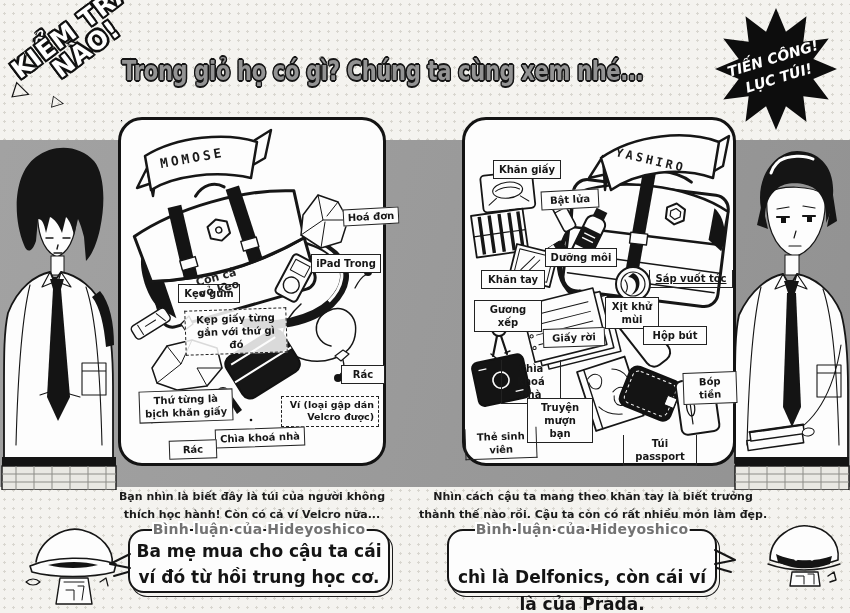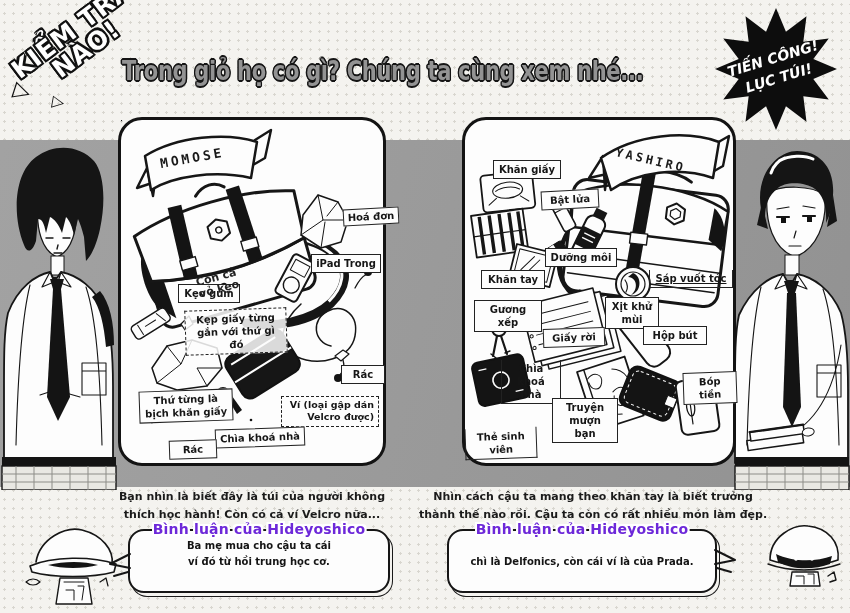--- a/index.html
+++ b/index.html
@@ -36,23 +36,23 @@
   .lbl.dashed{border-style:dashed;background:rgba(253,253,253,.85);}
   .lbl.bracket{border-top:none;background:transparent;}
   .lbl.thin{border-width:1px;}
   .hand{position:absolute;font-weight:bold;font-size:11px;color:#222;transform:rotate(-15deg);
     line-height:1.1;z-index:5;background:transparent;}
   
   .caption{position:absolute;font-size:11px;font-weight:bold;color:#1b1b1b;text-align:center;line-height:1.6;z-index:4;}
   
   .bubble{position:absolute;background:#fdfdfd;border:2.5px solid #161616;border-radius:16px;
     box-shadow:3px 4px 0 -1px #f4f3ef,3px 4px 0 0 #1a1a1a;z-index:4;text-align:center;}
-  .bubble-header{position:relative;top:-10px;white-space:nowrap;font-weight:bold;font-size:14px;color:#6d28d9;letter-spacing:.2px;
+  .bubble-header{position:relative;top:-10px;white-space:nowrap;font-weight:bold;font-size:14px;color:#737373;letter-spacing:.2px;
     text-shadow:2px 0 #fff,-2px 0 #fff,0 2px #fff,0 -2px #fff,2px 2px #fff,-2px -2px #fff,2px -2px #fff,-2px 2px #fff;}
-  .bubble-body{position:relative;top:-9px;font-size:10px;font-weight:bold;color:#141414;line-height:1.55;}
+  .bubble-body{position:relative;top:-9px;font-size:17px;font-weight:bold;color:#141414;line-height:1.55;}
   svg{display:block;}
   .sk{stroke:#161616;fill:none;stroke-linecap:round;stroke-linejoin:round;}
   .skf{stroke:#161616;fill:#fdfdfd;stroke-linecap:round;stroke-linejoin:round;}
   .blk{fill:#141414;stroke:none;}
   text.banner-t{font-family:"DejaVu Sans Mono",monospace;font-weight:bold;letter-spacing:3px;fill:#1a1a1a;}
 </style>
 </head>
 <body>
 
 <div class="abs" id="gray-band"></div>
@@ -332,22 +332,23 @@
   <div class="lbl" style="left:76px;top:70px;width:48px;transform:rotate(-3deg);">Bật lửa</div>
   <div class="lbl" style="left:16px;top:150px;width:54px;">Khăn tay</div>
   <div class="lbl" style="left:80px;top:128px;width:62px;">Dưỡng môi</div>
   <div class="lbl bracket" style="left:184px;top:150px;width:74px;border-width:1.2px;text-decoration:underline;">Sáp vuốt tóc</div>
   <div class="lbl" style="left:9px;top:180px;width:58px;">Gương xếp</div>
   <div class="lbl" style="left:140px;top:177px;width:44px;">Xịt khử mùi</div>
   <div class="lbl" style="left:78px;top:208px;width:52px;transform:rotate(-2deg);">Giấy rời</div>
   <div class="lbl" style="left:178px;top:206px;width:54px;">Hộp bút</div>
   <div class="lbl bracket" style="left:36px;top:240px;width:50px;border-width:1.2px;">Chìa khoá nhà</div>
   <div class="lbl" style="left:218px;top:252px;width:44px;transform:rotate(-2deg);">Bóp tiền</div>
-  <div class="lbl" style="left:62px;top:278px;width:56px;margin-left:25px;">Truyện mượn bạn</div>
+  <div class="lbl" style="left:62px;top:278px;width:56px;">Truyện mượn bạn</div>
   <div class="lbl bracket" style="left:0px;top:308px;width:62px;border-width:1.2px;transform:rotate(-2deg);">Thẻ sinh viên</div>
+  <div class="lbl bracket" style="left:158px;top:315px;width:64px;border-width:1.2px;">Túi passport</div>
 </div>
 
 <div class="caption" style="left:92px;top:488px;width:320px;">
   <span>Bạn nhìn là biết đây là túi của người không</span><br>
   <span>thích học hành! Còn có cả ví Velcro nữa...</span>
 </div>
 <div class="caption" style="left:418px;top:488px;width:350px;">
   <span>Nhìn cách cậu ta mang theo khăn tay là biết trưởng</span><br>
   <span>thành thế nào rồi. Cậu ta còn có rất nhiều món làm đẹp.</span>
 </div>

